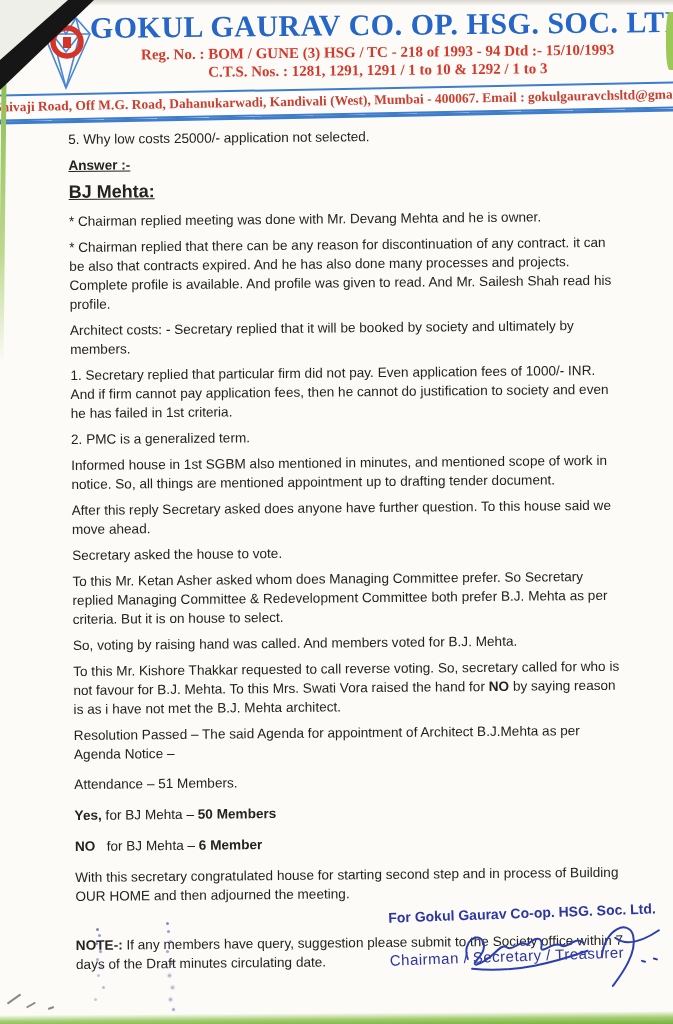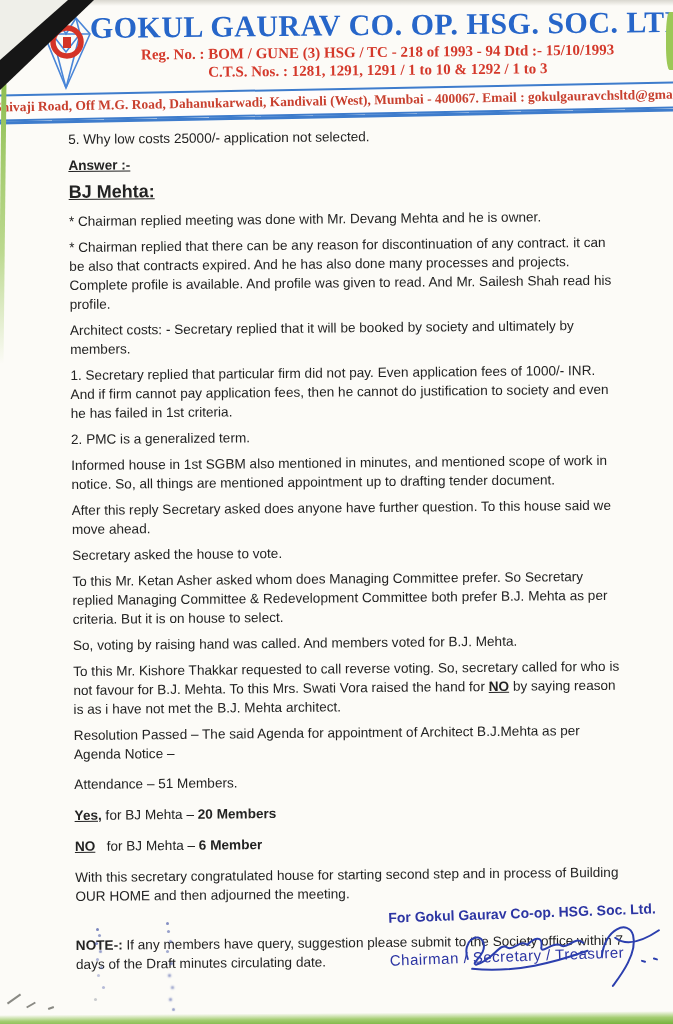--- a/index.html
+++ b/index.html
@@ -40,21 +40,21 @@
     box-shadow:0 5px 0 -2px #3e7ccc;
     padding:3px 0 4px 0;text-align:center;
     font-family:"Liberation Serif",serif;font-size:13.5px;font-weight:bold;color:#c8402f;
     background:rgba(255,255,255,.6);white-space:nowrap;}
 
   
   .doc{position:absolute;left:68px;top:130px;width:552px;z-index:2;
     transform:rotate(-.55deg);transform-origin:left top;
     font-size:13.6px;line-height:19px;}
   .para{margin:0 0 7px 0;}
-  .u{text-decoration:underline;}
+  .u{}
   .b{font-weight:bold;}
   .answer-label{font-weight:bold;text-decoration:underline;margin:0 0 8px 0;}
   .architect-heading{font-size:18px;font-weight:bold;text-decoration:underline;
     margin:2px 0 10px 0;}
   .gap-before{margin-top:11px;}
   .vote-line{margin:12px 0 0 0;}
   .note-para{margin-top:30px;}
 
   
   .sig-block{position:absolute;right:14px;top:905px;width:270px;z-index:3;
@@ -125,21 +125,21 @@
   <p class="para">After this reply Secretary asked does anyone have further question. To this house said we move ahead.</p>
   <p class="para">Secretary asked the house to vote.</p>
   <p class="para">To this Mr. Ketan Asher asked whom does Managing Committee prefer. So Secretary replied Managing Committee &amp; Redevelopment Committee both prefer B.J. Mehta as per criteria. But it is on house to select.</p>
   <p class="para">So, voting by raising hand was called. And members voted for B.J. Mehta.</p>
 
   <p class="para"><span>To this Mr. Kishore Thakkar requested to call reverse voting. So, secretary called for who is not favour for B.J. Mehta. To this Mrs. Swati Vora raised the hand for </span><span class="b u">NO</span><span> by saying reason is as i have not met the B.J. Mehta architect.</span></p>
 
   <p class="para">Resolution Passed – The said Agenda for appointment of Architect B.J.Mehta as per Agenda Notice –</p>
   <p class="para gap-before">Attendance – 51 Members.</p>
 
-  <p class="para vote-line"><span class="b u">Yes,</span> <span>for BJ Mehta – </span><span class="b">20 Members</span></p>
+  <p class="para vote-line"><span class="b u">Yes,</span> <span>for BJ Mehta – </span><span class="b">50 Members</span></p>
 
   <p class="para vote-line"><span class="b u">NO</span>&nbsp;&nbsp;&nbsp;<span>for BJ Mehta – </span><span class="b">6  Member</span></p>
 
   <p class="para vote-line">With this secretary congratulated house for starting second step and in process of Building OUR HOME and then adjourned the meeting.</p>
 
   <p class="para note-para"><span class="b">NOTE-:</span> <span>If any members have query, suggestion please submit to the Society office within 7 days of the Draft minutes circulating date.</span></p>
 </div>
 
 <div class="sig-block">
   <div class="sig-for">For Gokul Gaurav Co-op. HSG. Soc. Ltd.</div>

